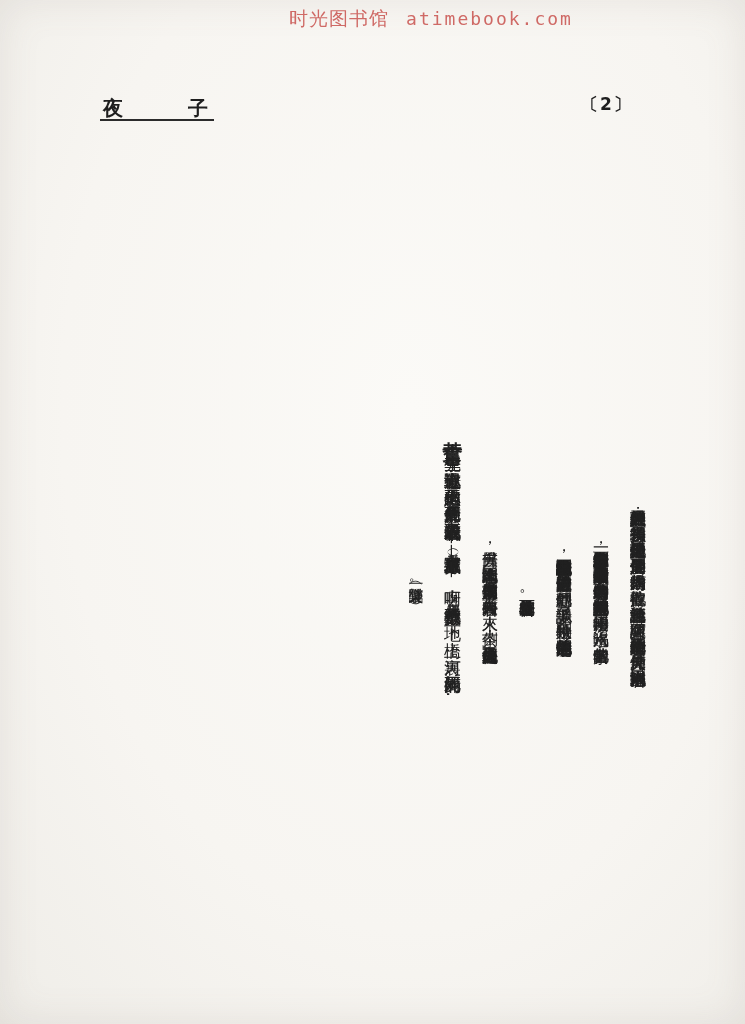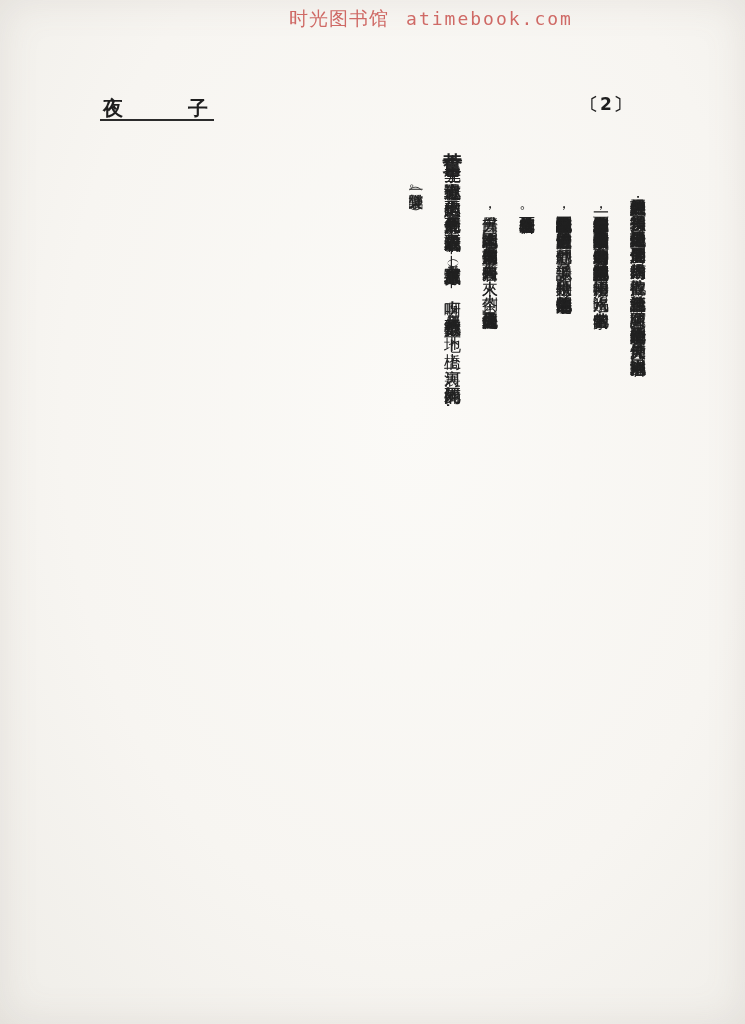--- a/index.html
+++ b/index.html
@@ -2,20 +2,21 @@
 <html><head>
 <meta charset="utf-8">
 <style>
   html,body{margin:0;padding:0;background:#e9e7e2;font-family:"DejaVu Sans",sans-serif;}
   .page{
     position:relative;width:745px;height:1024px;margin:0 auto;overflow:hidden;
     background:
       radial-gradient(ellipse at 55% 40%, #fbfaf7 0%, #f7f5f1 60%, #efede8 100%);
     color:#242424;
     box-shadow:inset 0 0 40px rgba(120,110,95,.12);
+    text-align:center;
   }
   
   .watermark{
     position:absolute;top:6px;left:289px;white-space:nowrap;
     font-size:19px;color:#c9524e;opacity:.85;letter-spacing:1px;
   }
   .watermark .site{font-family:"DejaVu Sans Mono",monospace;letter-spacing:2px;margin-left:10px;font-size:18px;}
   
   .running-head{position:absolute;top:0;left:0;width:100%;height:130px;}
   .title-char{position:absolute;top:95px;font-weight:bold;font-size:20px;color:#1e1e1e;}

